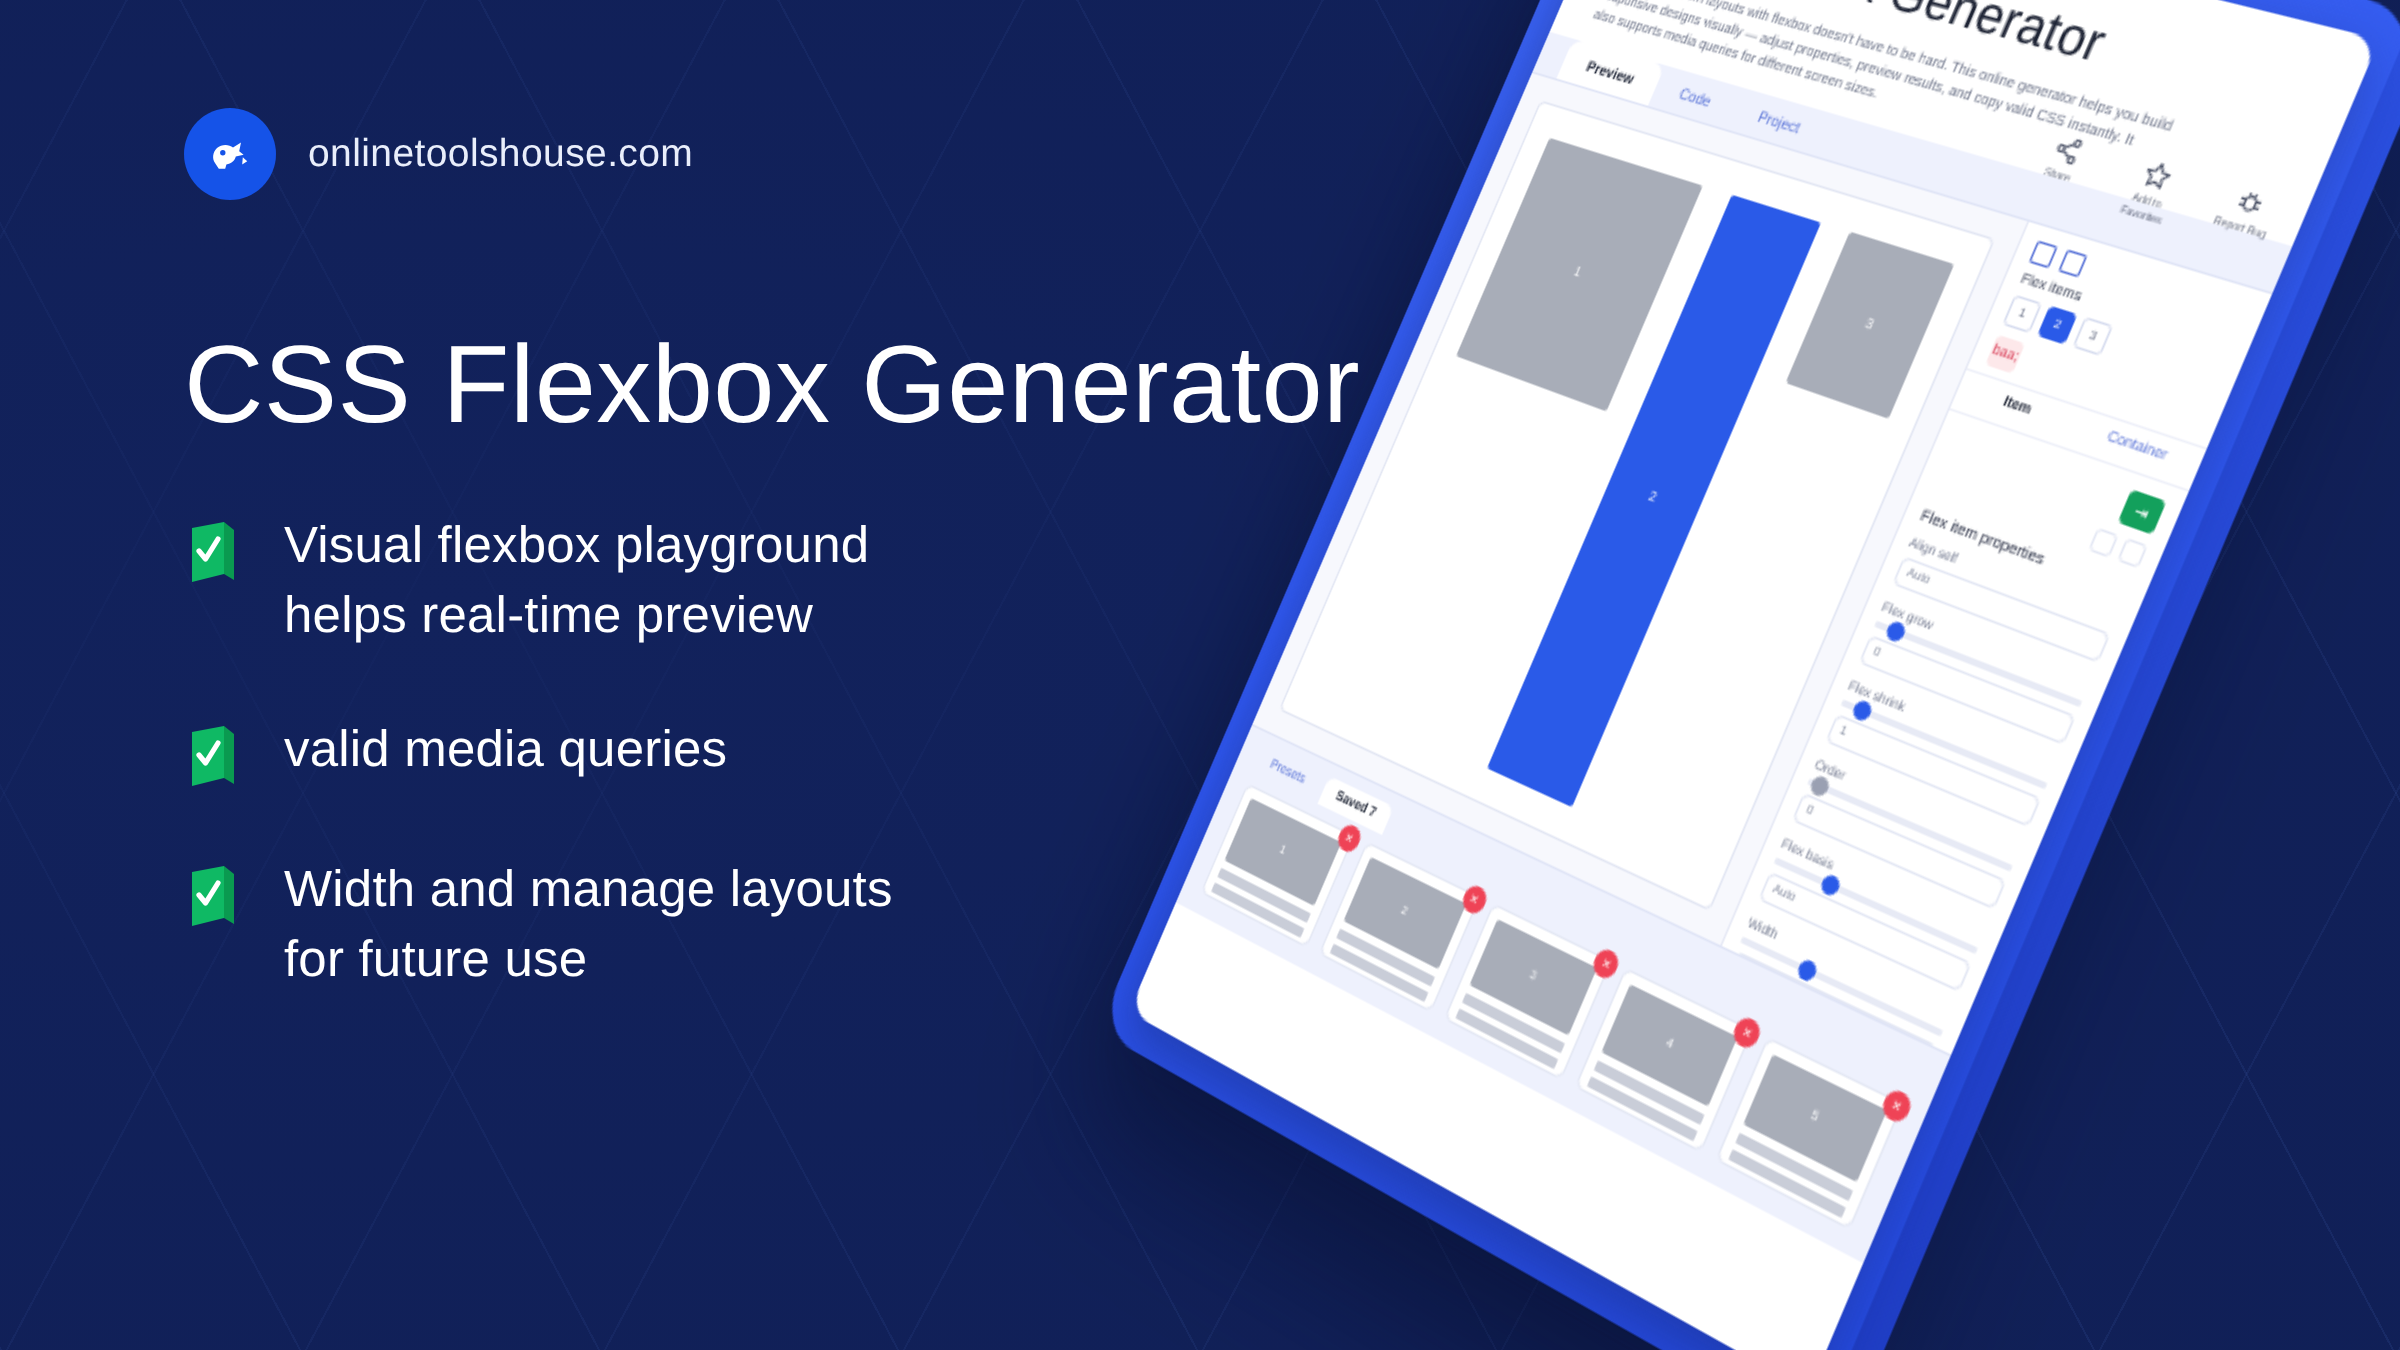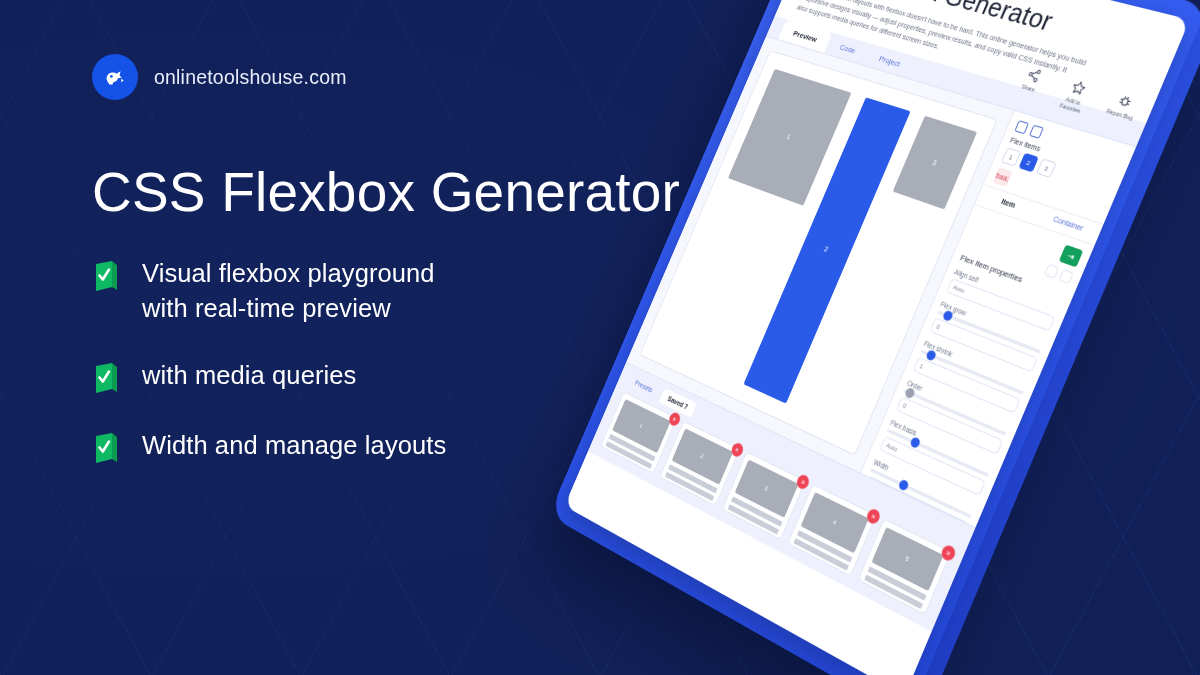--- a/index.html
+++ b/index.html
@@ -205,43 +205,44 @@
   <div class="features">
 
     <div class="feature">
       <svg class="check" viewBox="0 0 28 34">
         <path d="M4 4 L20 1 L20 27 L4 31 Z" fill="#0fb964"></path>
         <path d="M20 1 L25 5 L25 30 L20 27 Z" fill="#0a9a50"></path>
         <path d="M7.5 15.5 L10.8 19.5 L17 9.5" stroke="#ffffff" stroke-width="2.6" fill="none" stroke-linecap="round" stroke-linejoin="round"></path>
       </svg>
       <div class="feature-text">
         <span>Visual flexbox playground</span>
-        <span>with real-time preview</span>
+        <span>helps real-time preview</span>
       </div>
     </div>
 
     <div class="feature">
       <svg class="check" viewBox="0 0 28 34">
         <path d="M4 4 L20 1 L20 27 L4 31 Z" fill="#0fb964"></path>
         <path d="M20 1 L25 5 L25 30 L20 27 Z" fill="#0a9a50"></path>
         <path d="M7.5 15.5 L10.8 19.5 L17 9.5" stroke="#ffffff" stroke-width="2.6" fill="none" stroke-linecap="round" stroke-linejoin="round"></path>
       </svg>
       <div class="feature-text">
-        <span>with media queries</span>
+        <span>valid media queries</span>
       </div>
     </div>
 
     <div class="feature">
       <svg class="check" viewBox="0 0 28 34">
         <path d="M4 4 L20 1 L20 27 L4 31 Z" fill="#0fb964"></path>
         <path d="M20 1 L25 5 L25 30 L20 27 Z" fill="#0a9a50"></path>
         <path d="M7.5 15.5 L10.8 19.5 L17 9.5" stroke="#ffffff" stroke-width="2.6" fill="none" stroke-linecap="round" stroke-linejoin="round"></path>
       </svg>
       <div class="feature-text">
         <span>Width and manage layouts</span>
+        <span>for future use</span>
       </div>
     </div>
 
   </div>
 </div>
 
 <div class="mock-wrap">
   <div class="mock">
     <div class="mock-body"></div>
 

